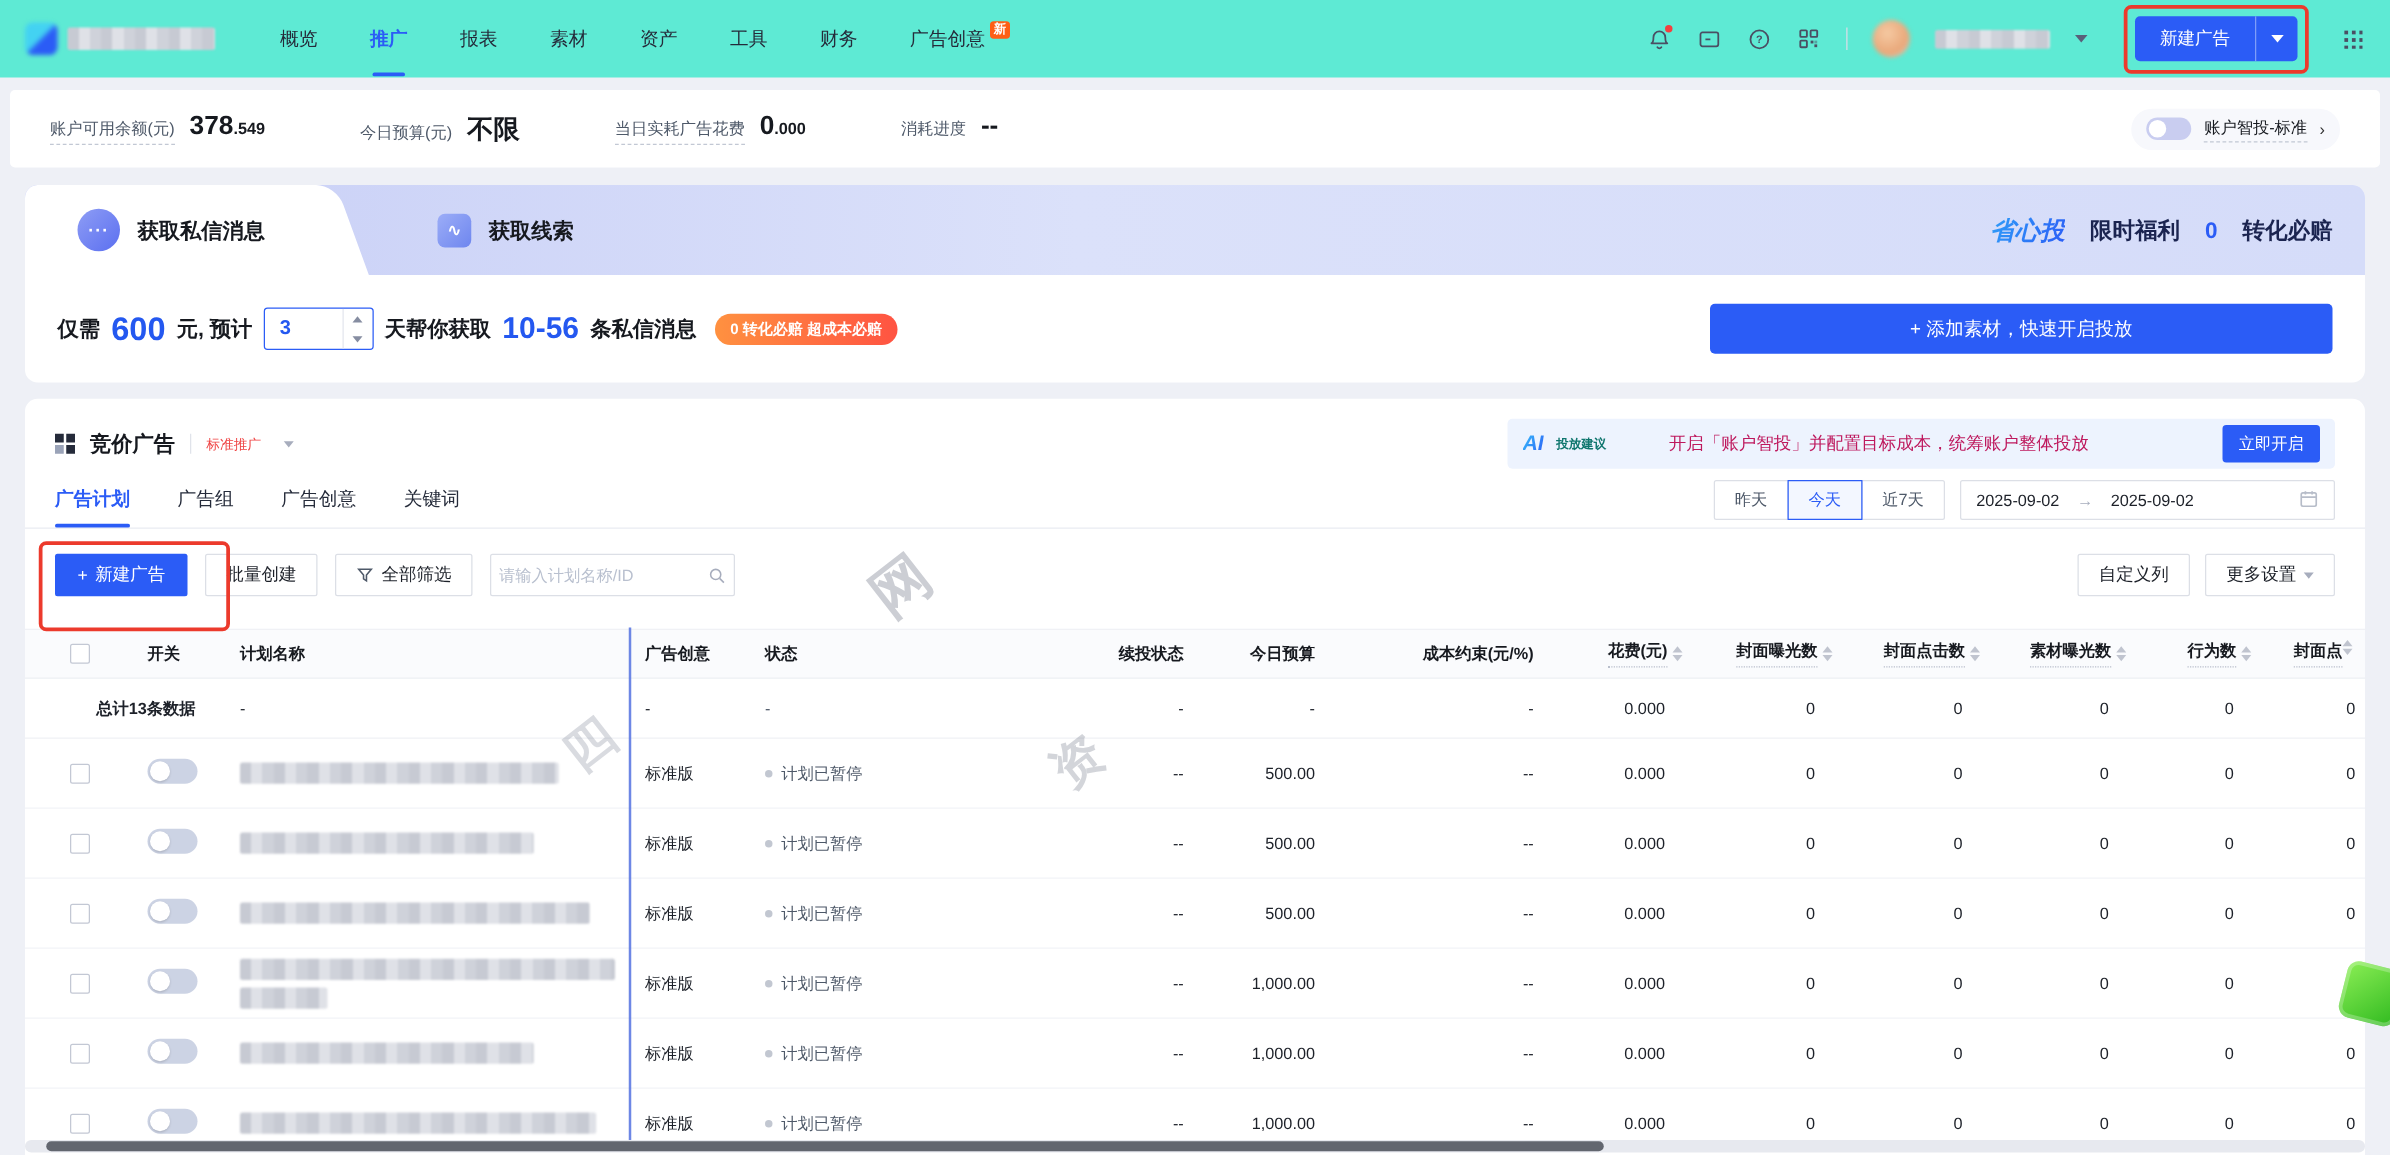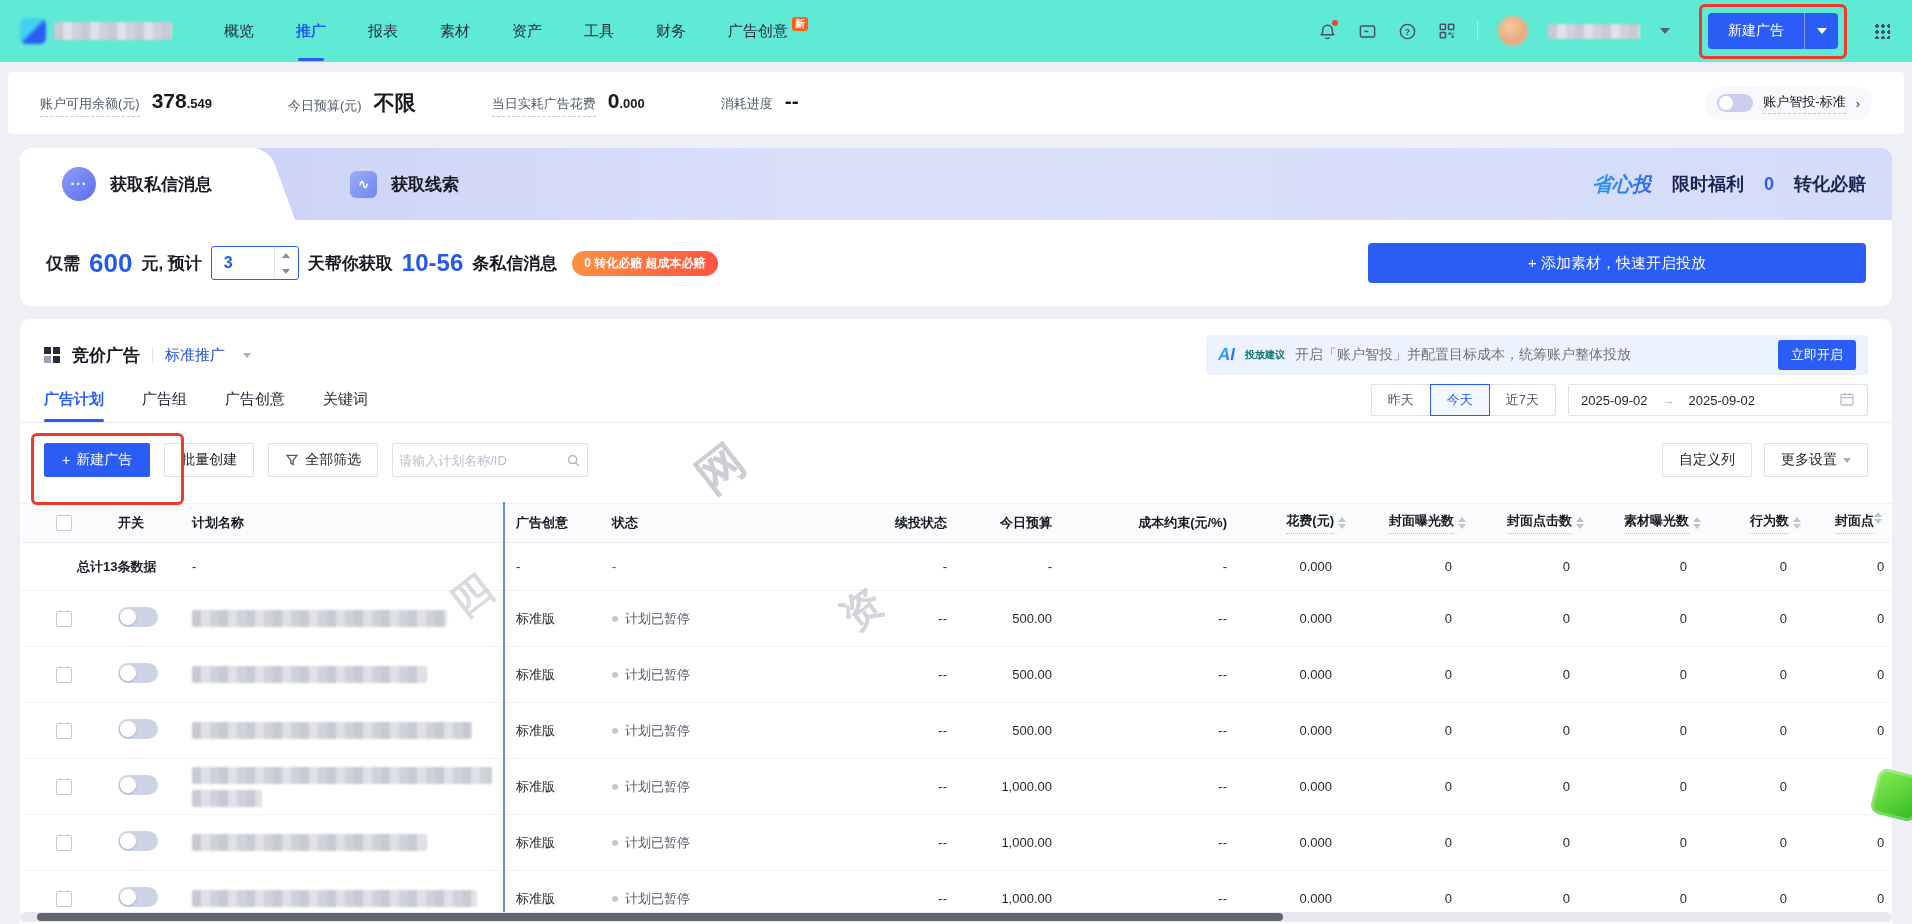--- a/index.html
+++ b/index.html
@@ -71,26 +71,26 @@
   .cta-btn{position:absolute;right:26px;width:498px;height:40px;background:#2b5cf6;border-radius:4px;color:#fff;font-size:15px;display:flex;align-items:center;justify-content:center;cursor:pointer;}
   
   .maincard{position:relative;margin:13px 20px 0;height:606px;background:#fff;border-radius:10px 10px 0 0;padding-top:16px;overflow:hidden;}
   .sec-row{display:flex;align-items:center;justify-content:space-between;padding:0 24px;height:40px;}
   .sec-left{display:flex;align-items:center;gap:12px;}
   .sq-icon{display:inline-grid;grid-template-columns:7px 7px;grid-gap:2px;}
   .sq-icon b{width:7px;height:7px;background:#252b3a;}
   .sq-icon b:nth-child(3){background:#9aa3b8;}
   .sec-title{font-size:17px;font-weight:800;color:#16191f;}
   .sec-div{width:1px;height:16px;background:#e0e3ea;}
-  .sec-mode{font-size:15px;color:#1d4ed8;display:flex;align-items:center;gap:18px;cursor:pointer;}
+  .sec-mode{font-size:11px;color:#ef4444;display:flex;align-items:center;gap:18px;cursor:pointer;}
   .caret-sm{width:0;height:0;border-left:4px solid transparent;border-right:4px solid transparent;border-top:5px solid #a7adbd;}
   .ai-bar{display:flex;align-items:center;gap:10px;background:#edf3fe;border-radius:4px;height:40px;padding:0 12px;width:662px;}
   .ai-logo{font-size:17px;font-weight:900;font-style:italic;background:linear-gradient(120deg,#38c2fa,#2b5cf6);-webkit-background-clip:text;background-clip:text;color:transparent;}
   .ai-label{font-size:10px;font-weight:800;color:#0f766e;}
-  .ai-text{font-size:14px;color:#737373;}
+  .ai-text{font-size:14px;color:#be185d;margin-left:40px;}
   .ai-btn{margin-left:auto;background:#2b5cf6;color:#fff;font-size:13px;border-radius:3px;padding:6px 13px;cursor:pointer;}
   .tabs-row{display:flex;align-items:flex-end;justify-content:space-between;margin-top:12px;padding:0 24px;height:36px;border-bottom:1px solid #e9ebf2;}
   .btabs{display:flex;gap:38px;}
   .btab{position:relative;font-size:15px;color:#252b3a;padding-bottom:13px;cursor:pointer;}
   .btab.active{color:#2b5cf6;font-weight:700;}
   .btab.active::after{content:'';position:absolute;left:0;right:0;bottom:0;height:3px;border-radius:2px;background:#2b5cf6;}
   .date-zone{display:flex;align-items:center;gap:12px;padding-bottom:6px;}
   .qd-group{display:flex;}
   .qd{height:32px;display:flex;align-items:center;padding:0 16px;border:1px solid #dcdfe6;margin-left:-1px;font-size:13px;color:#4e5969;background:#fff;cursor:pointer;}
   .qd:first-child{border-radius:2px 0 0 2px;margin-left:0;}

